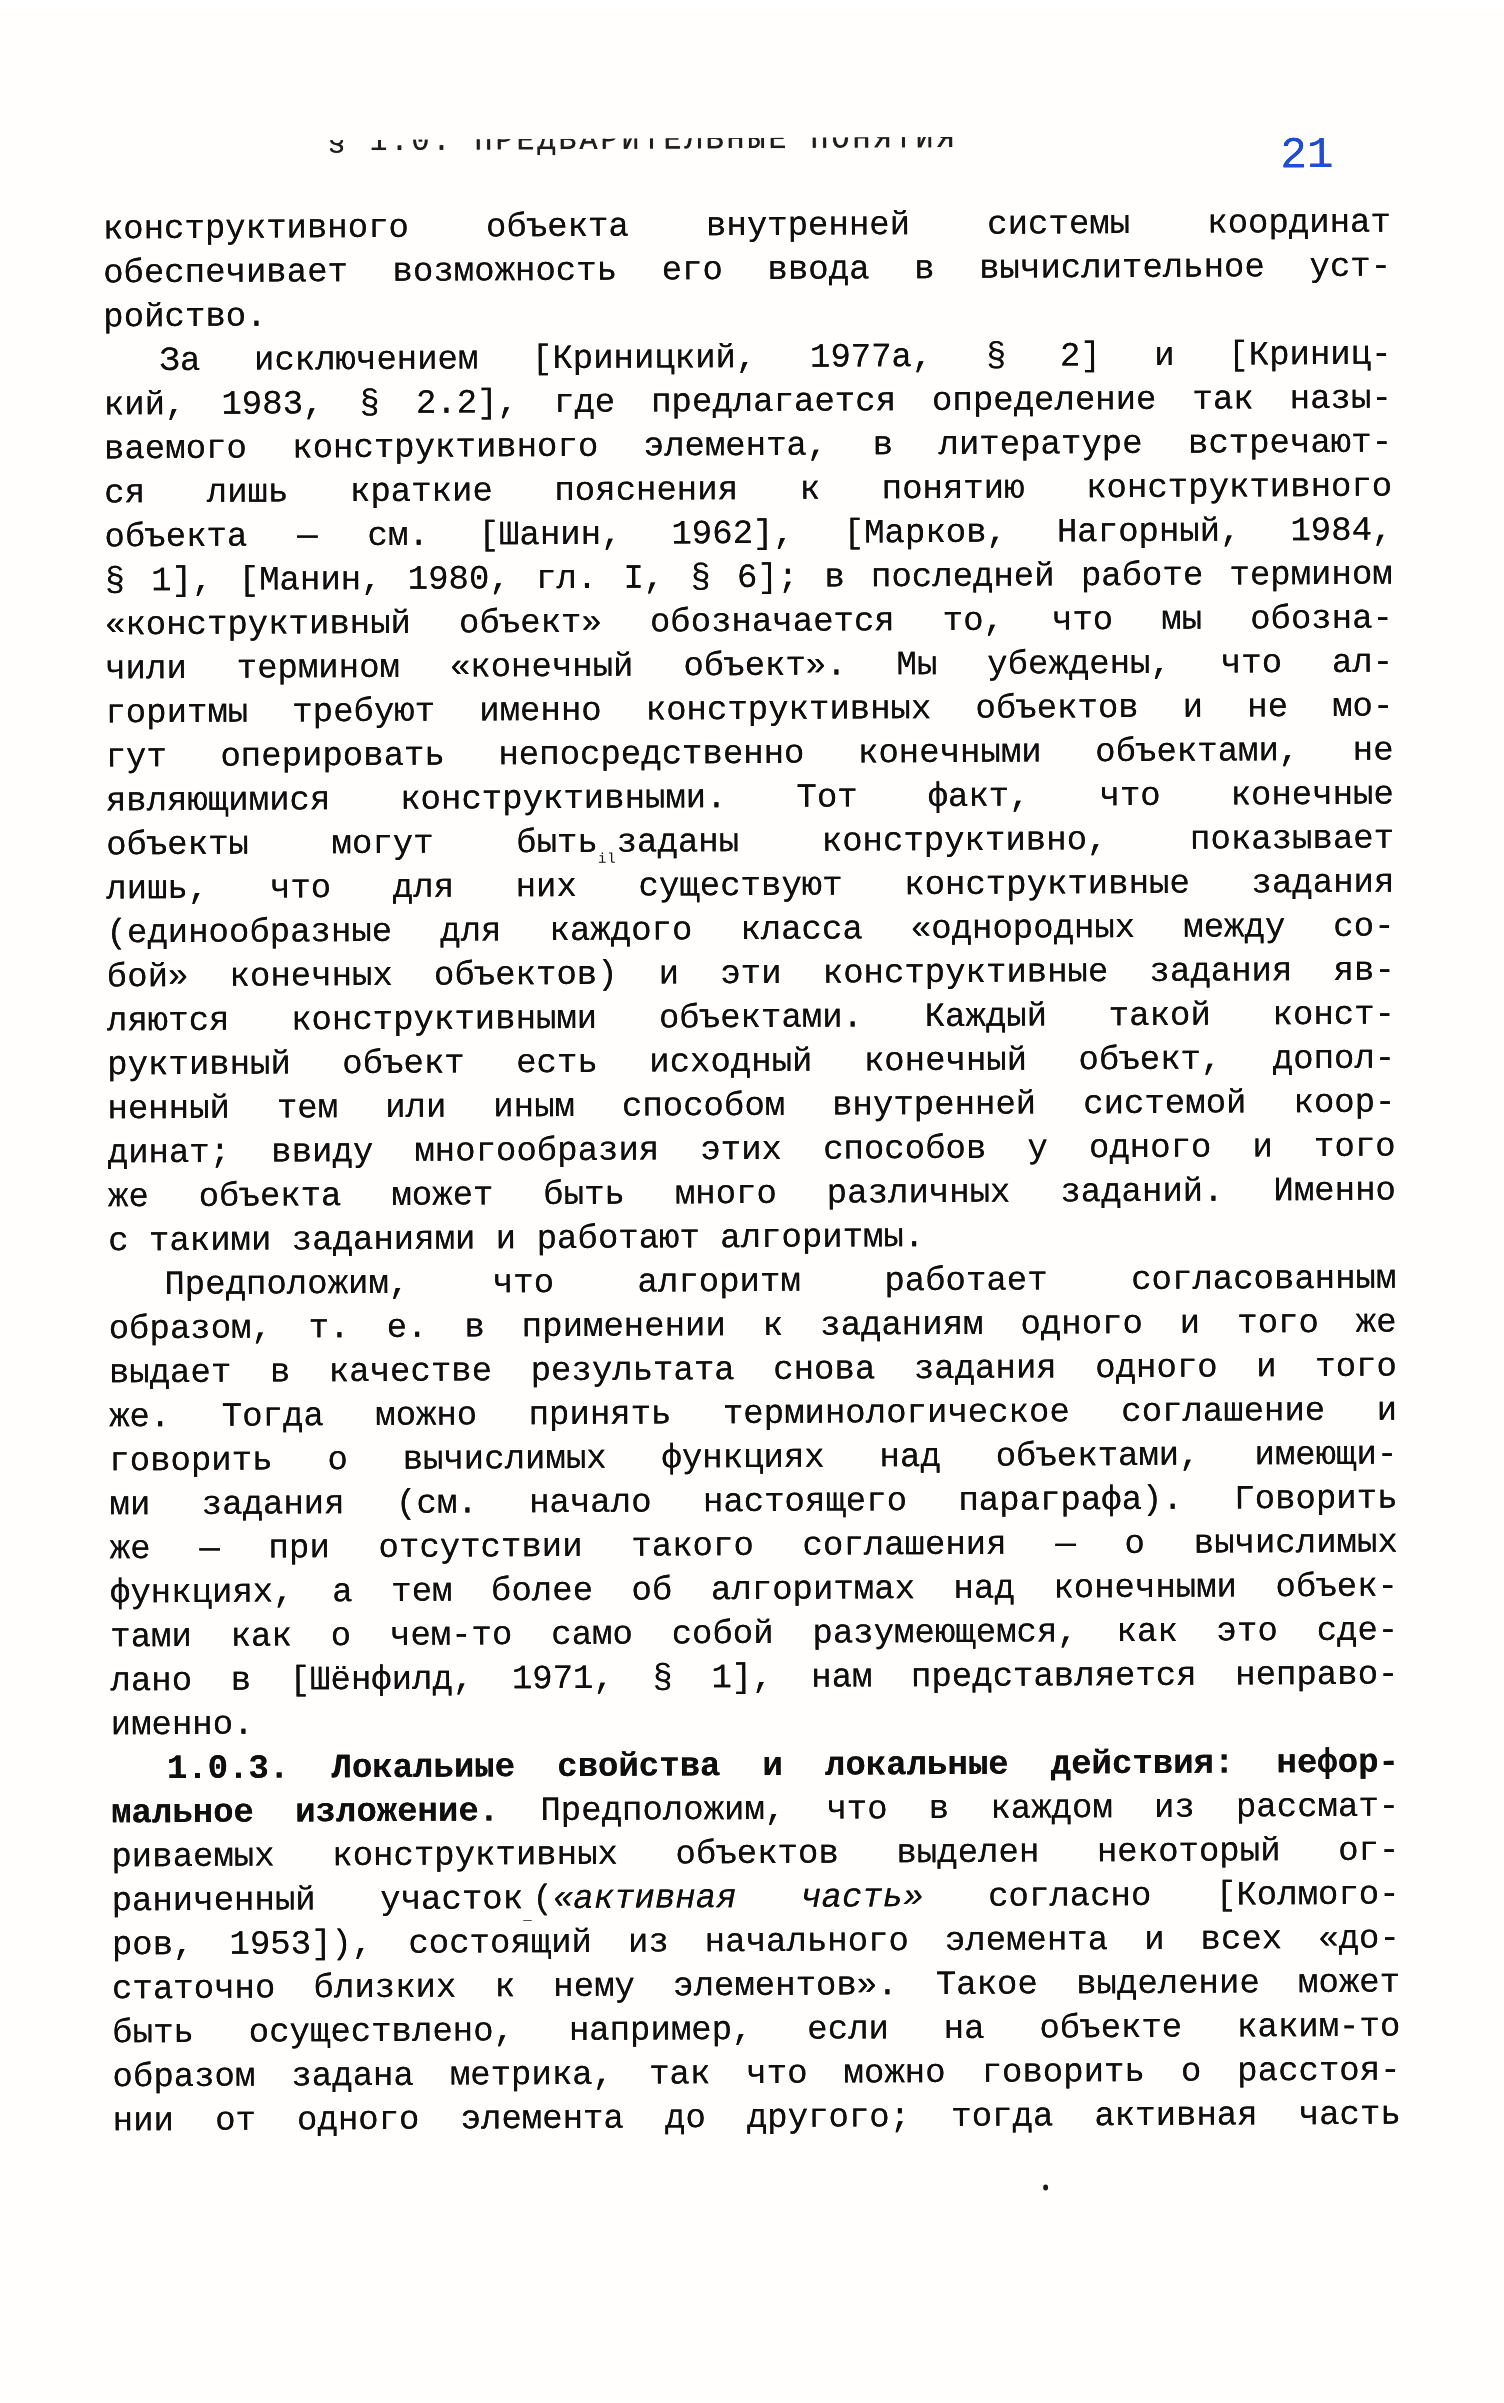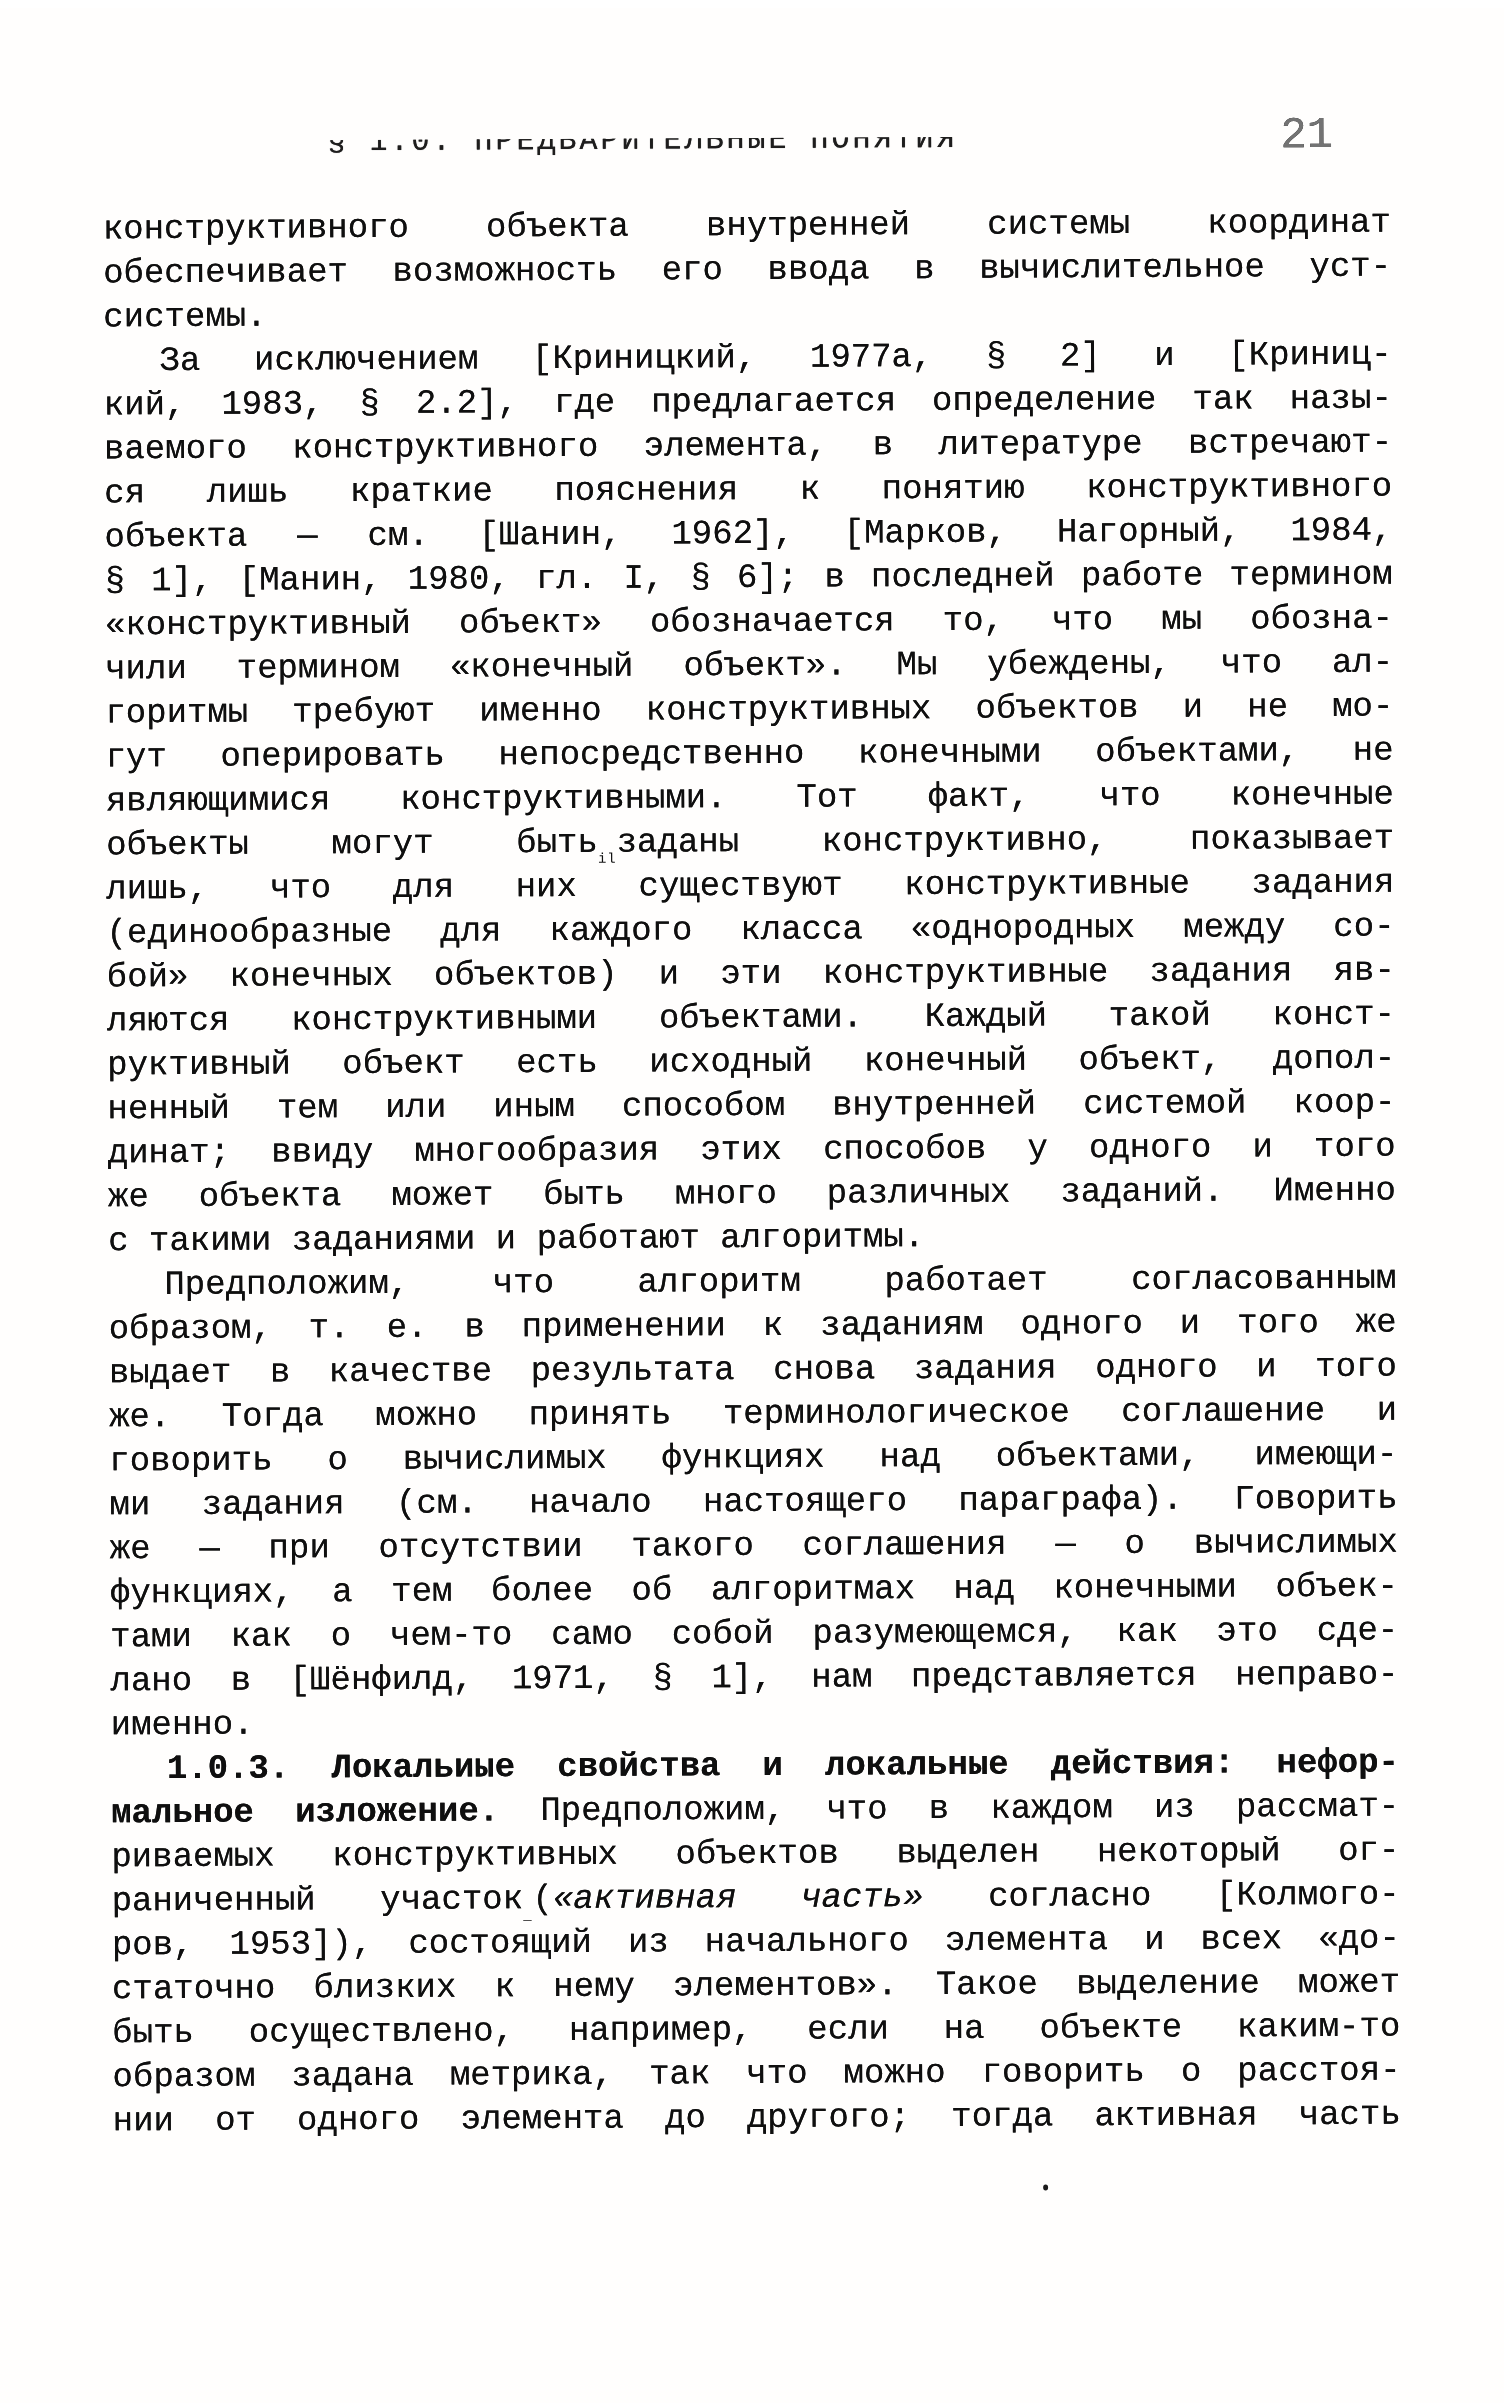--- a/index.html
+++ b/index.html
@@ -41,25 +41,25 @@
     margin-top: -13px;
     font-size: 30px;
     line-height: 30px;
     letter-spacing: 3px;
     white-space: nowrap;
     color: #0b0b0b;
     text-shadow: 0 0 0.7px #0b0b0b;
   }
   .page-number {
     position: absolute;
-    top: 108px;
+    top: 128px;
     left: 1178px;
     font-size: 44px;
     line-height: 44px;
-    color: #737373;
+    color: #1d4ed8;
     text-shadow: 0 0 0.6px #0e0e0e;
   }
   .body-text {
     position: absolute;
     top: 196px;
     left: 0;
     width: 1288px;
     font-size: 34px;
     color: #0f0f0f;
     text-shadow: 0 0 0.6px rgba(0,0,0,0.85);
@@ -98,21 +98,21 @@
 
     <div class="running-head-wrap">
       <span class="running-head-clip"><span class="running-head-text">§ 1.0. ПРЕДВАРИТЕЛЬНЫЕ ПОНЯТИЯ</span></span>
     </div>
 
     <div class="page-number">21</div>
 
     <div class="body-text">
         <div class="line"><span>конструктивного объекта внутренней системы координат</span></div>
         <div class="line"><span>обеспечивает возможность его ввода в вычислительное уст-</span></div>
-        <div class="line last"><span>системы.</span></div>
+        <div class="line last"><span>ройство.</span></div>
         <div class="line indent"><span>За исключением [Криницкий, 1977а, § 2] и [Криниц-</span></div>
         <div class="line"><span>кий, 1983, § 2.2], где предлагается определение так назы-</span></div>
         <div class="line"><span>ваемого конструктивного элемента, в литературе встречают-</span></div>
         <div class="line"><span>ся лишь краткие пояснения к понятию конструктивного</span></div>
         <div class="line"><span>объекта — см. [Шанин, 1962], [Марков, Нагорный, 1984,</span></div>
         <div class="line"><span>§ 1], [Манин, 1980, гл. I, § 6]; в последней работе термином</span></div>
         <div class="line"><span>«конструктивный объект» обозначается то, что мы обозна-</span></div>
         <div class="line"><span>чили термином «конечный объект». Мы убеждены, что ал-</span></div>
         <div class="line"><span>горитмы требуют именно конструктивных объектов и не мо-</span></div>
         <div class="line"><span>гут оперировать непосредственно конечными объектами, не</span></div>

